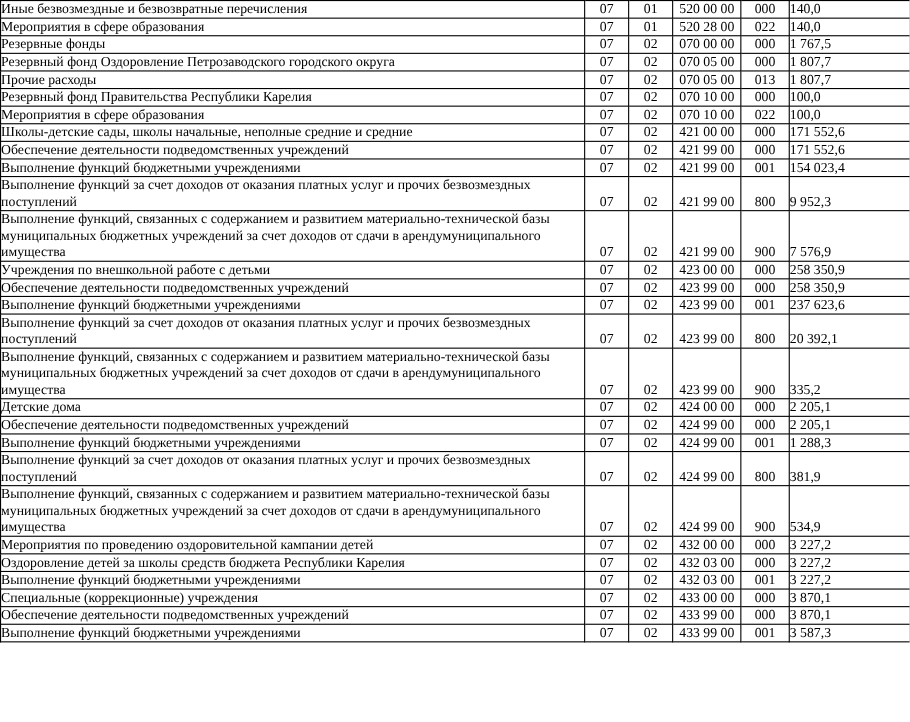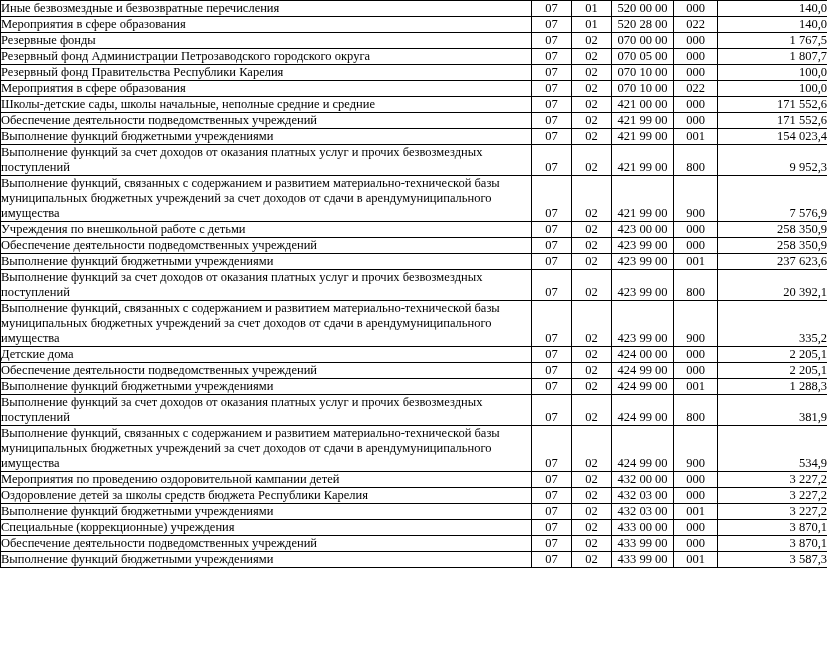--- a/index.html
+++ b/index.html
@@ -31,21 +31,21 @@
   td.name-cell {
     text-align: left;
     padding: 0 3px 0 3px;
     white-space: pre-line;
   }
   td.code-cell {
     text-align: center;
     white-space: nowrap;
   }
   td.amount-cell {
-    text-align: right;
+    text-align: left;
     white-space: nowrap;
   }
 </style>
 </head>
 <body>
 
 <div class="page">
   <table class="budget">
     <colgroup>
       <col style="width:531px">
@@ -74,25 +74,33 @@
   </tr>
         <tr>
     <td class="name-cell">Резервные фонды</td>
     <td class="code-cell">07</td>
     <td class="code-cell">02</td>
     <td class="code-cell">070 00 00</td>
     <td class="code-cell">000</td>
     <td class="amount-cell">1 767,5</td>
   </tr>
         <tr>
-    <td class="name-cell">Резервный фонд Администрации Петрозаводского городского округа</td>
+    <td class="name-cell">Резервный фонд Оздоровление Петрозаводского городского округа</td>
     <td class="code-cell">07</td>
     <td class="code-cell">02</td>
     <td class="code-cell">070 05 00</td>
     <td class="code-cell">000</td>
+    <td class="amount-cell">1 807,7</td>
+  </tr>
+        <tr>
+    <td class="name-cell">Прочие расходы</td>
+    <td class="code-cell">07</td>
+    <td class="code-cell">02</td>
+    <td class="code-cell">070 05 00</td>
+    <td class="code-cell">013</td>
     <td class="amount-cell">1 807,7</td>
   </tr>
         <tr>
     <td class="name-cell">Резервный фонд Правительства Республики Карелия</td>
     <td class="code-cell">07</td>
     <td class="code-cell">02</td>
     <td class="code-cell">070 10 00</td>
     <td class="code-cell">000</td>
     <td class="amount-cell">100,0</td>
   </tr>

